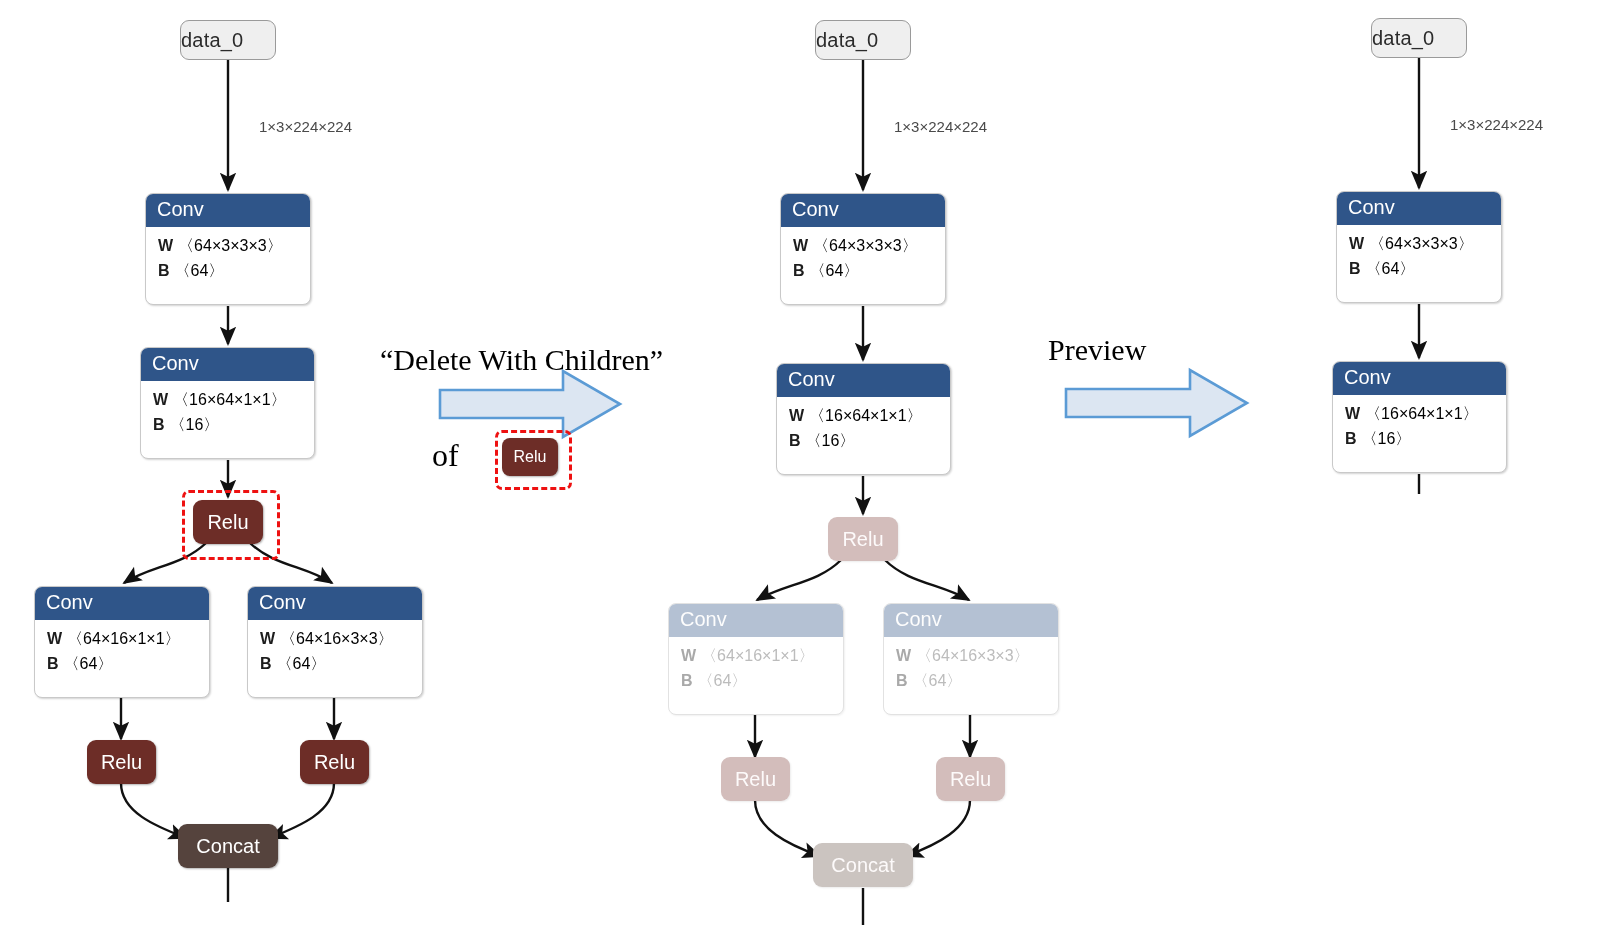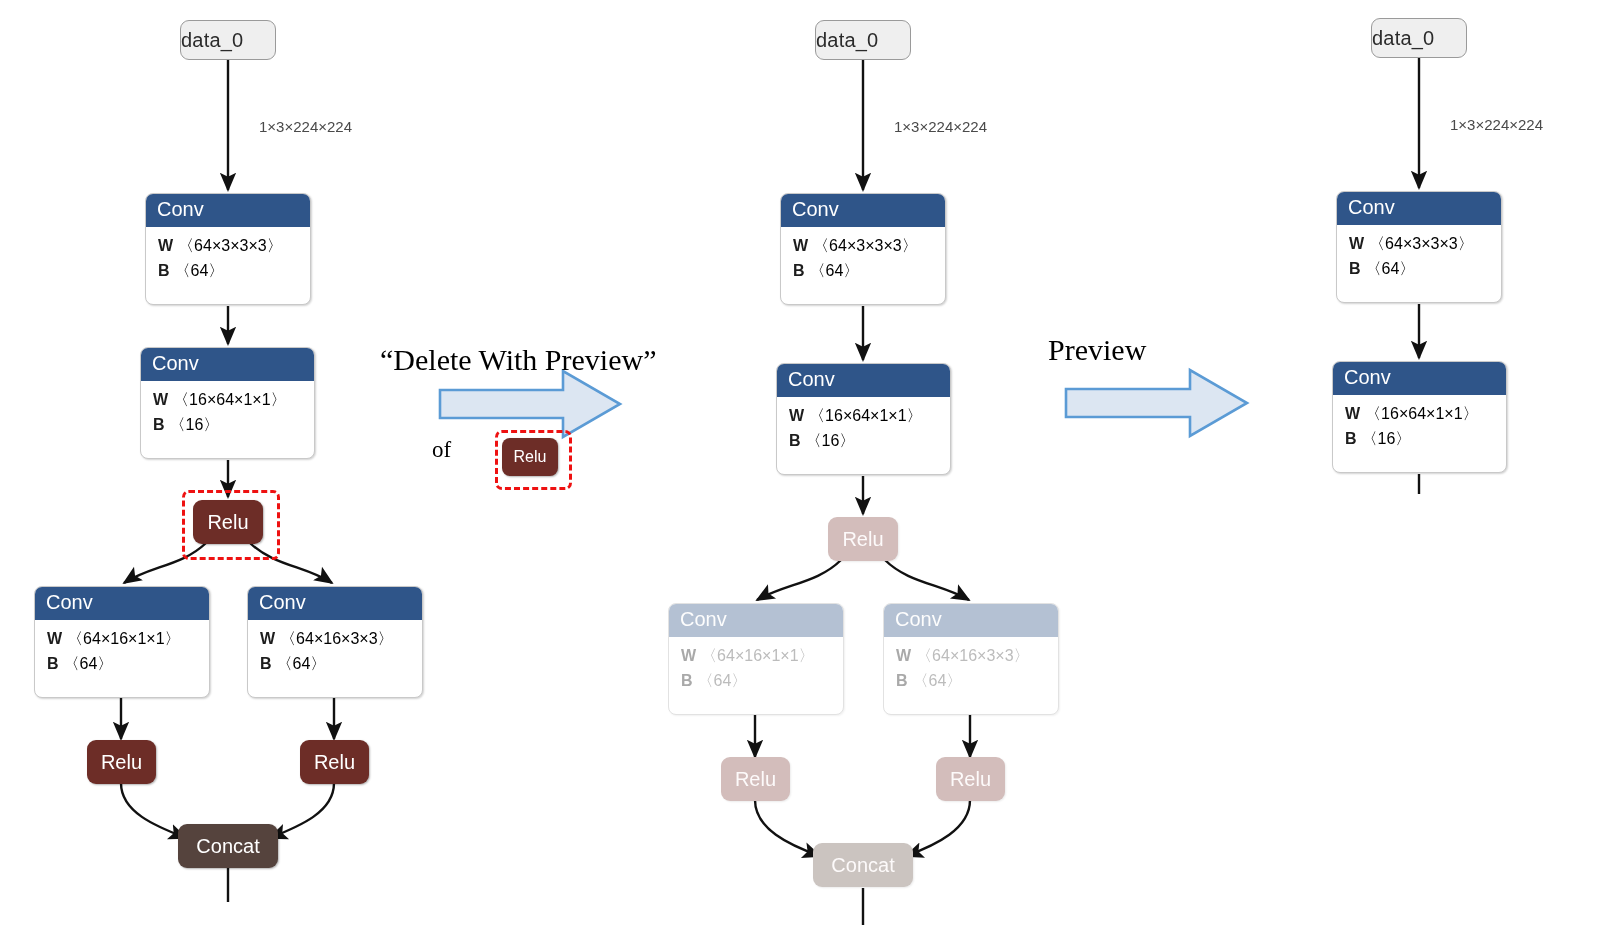--- a/index.html
+++ b/index.html
@@ -59,21 +59,21 @@
   
   .sel{position:absolute;border:3px dashed #ee1111;border-radius:7px;background:transparent;}
 
   
   .elabel{position:absolute;font-size:15px;color:#4a4a4a;white-space:nowrap;margin-left:16px;}
 
   
   .ann{position:absolute;font-family:"Liberation Serif","DejaVu Serif",serif;
        color:#000000;white-space:nowrap;}
   .ann.big{font-size:30px;}
-  .ann.of{font-size:23px;}
+  .ann.of{font-size:32px;}
 
   
   .mini-relu{
     position:absolute;background:#6d2d27;color:#ffffff;border-radius:8px;
     display:flex;align-items:center;justify-content:center;font-size:16px;
     font-family:"Liberation Sans","DejaVu Sans",sans-serif;
     box-shadow:1px 1px 2px rgba(0,0,0,.3);
   }
 </style>
 </head>
@@ -191,21 +191,21 @@
     <span>Relu</span>
   </div>
   <div class="node relu" style="left:300px;top:740px;width:69px;height:44px;">
     <span>Relu</span>
   </div>
 
   <div class="node concat" style="left:178px;top:824px;width:100px;height:44px;">
     <span>Concat</span>
   </div>
 
-  <div class="ann big" style="left:380px;top:343px;">“Delete With Preview”</div>
+  <div class="ann big" style="left:380px;top:343px;">“Delete With Children”</div>
   <div class="ann of" style="left:432px;top:437px;">of</div>
   <div class="mini-relu" style="left:502px;top:438px;width:56px;height:38px;">
     <span>Relu</span>
   </div>
   <div class="sel" style="left:495px;top:430px;width:71px;height:54px;"></div>
 
   <div class="node data-node" style="left:815px;top:20px;width:96px;height:40px;">
     <span>data_0</span>
   </div>
 

